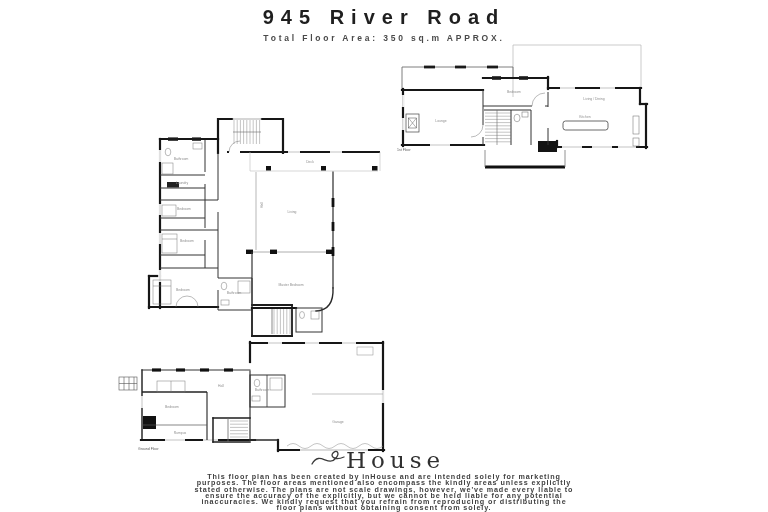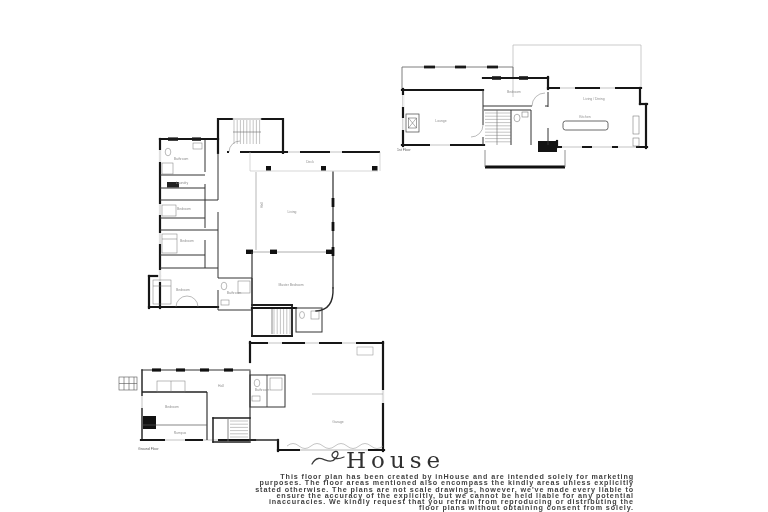--- a/index.html
+++ b/index.html
@@ -14,30 +14,34 @@
   .subtitle{
     margin-top:4px;font-size:8.5px;font-weight:700;letter-spacing:2.8px;color:#4a4a4a;white-space:nowrap;
   }
   svg{position:absolute;overflow:visible;}
   .plan text{font-family:"Liberation Sans",sans-serif;}
   .room-label{fill:#8f8f8f;font-size:3.4px;}
   .floor-label{fill:#5a5a5a;font-size:3.5px;}
   .logo-wrap{position:absolute;left:308px;top:446px;width:164px;height:28px;}
   .disclaimer{
     position:absolute;top:474px;left:50%;transform:translateX(-50%);
-    width:500px;text-align:right;color:#414141;font-weight:700;
+    width:500px;text-align:center;color:#414141;font-weight:700;
     font-size:7.2px;line-height:6.3px;letter-spacing:0.9px;
   }
   .disclaimer div{white-space:nowrap;}
 </style>
 </head>
 <body>
 
 <div class="page">
 
+  <div class="header">
+    <div class="title">945 River Road</div>
+    <div class="subtitle">Total Floor Area: 350 sq.m APPROX.</div>
+  </div>
 
   <svg class="plan" style="left:393px;top:40px;width:262px;height:135px;" viewBox="393 40 262 135">
 
     <g stroke="#b5b5b5" stroke-width="0.7" fill="none">
       <path d="M513,97 V45 H641 V87"></path>
     </g>
 
     <g stroke="#6f6f6f" stroke-width="0.9" fill="none">
       <path d="M402,67 H513"></path>
         <path d="M402,67 V90"></path>

